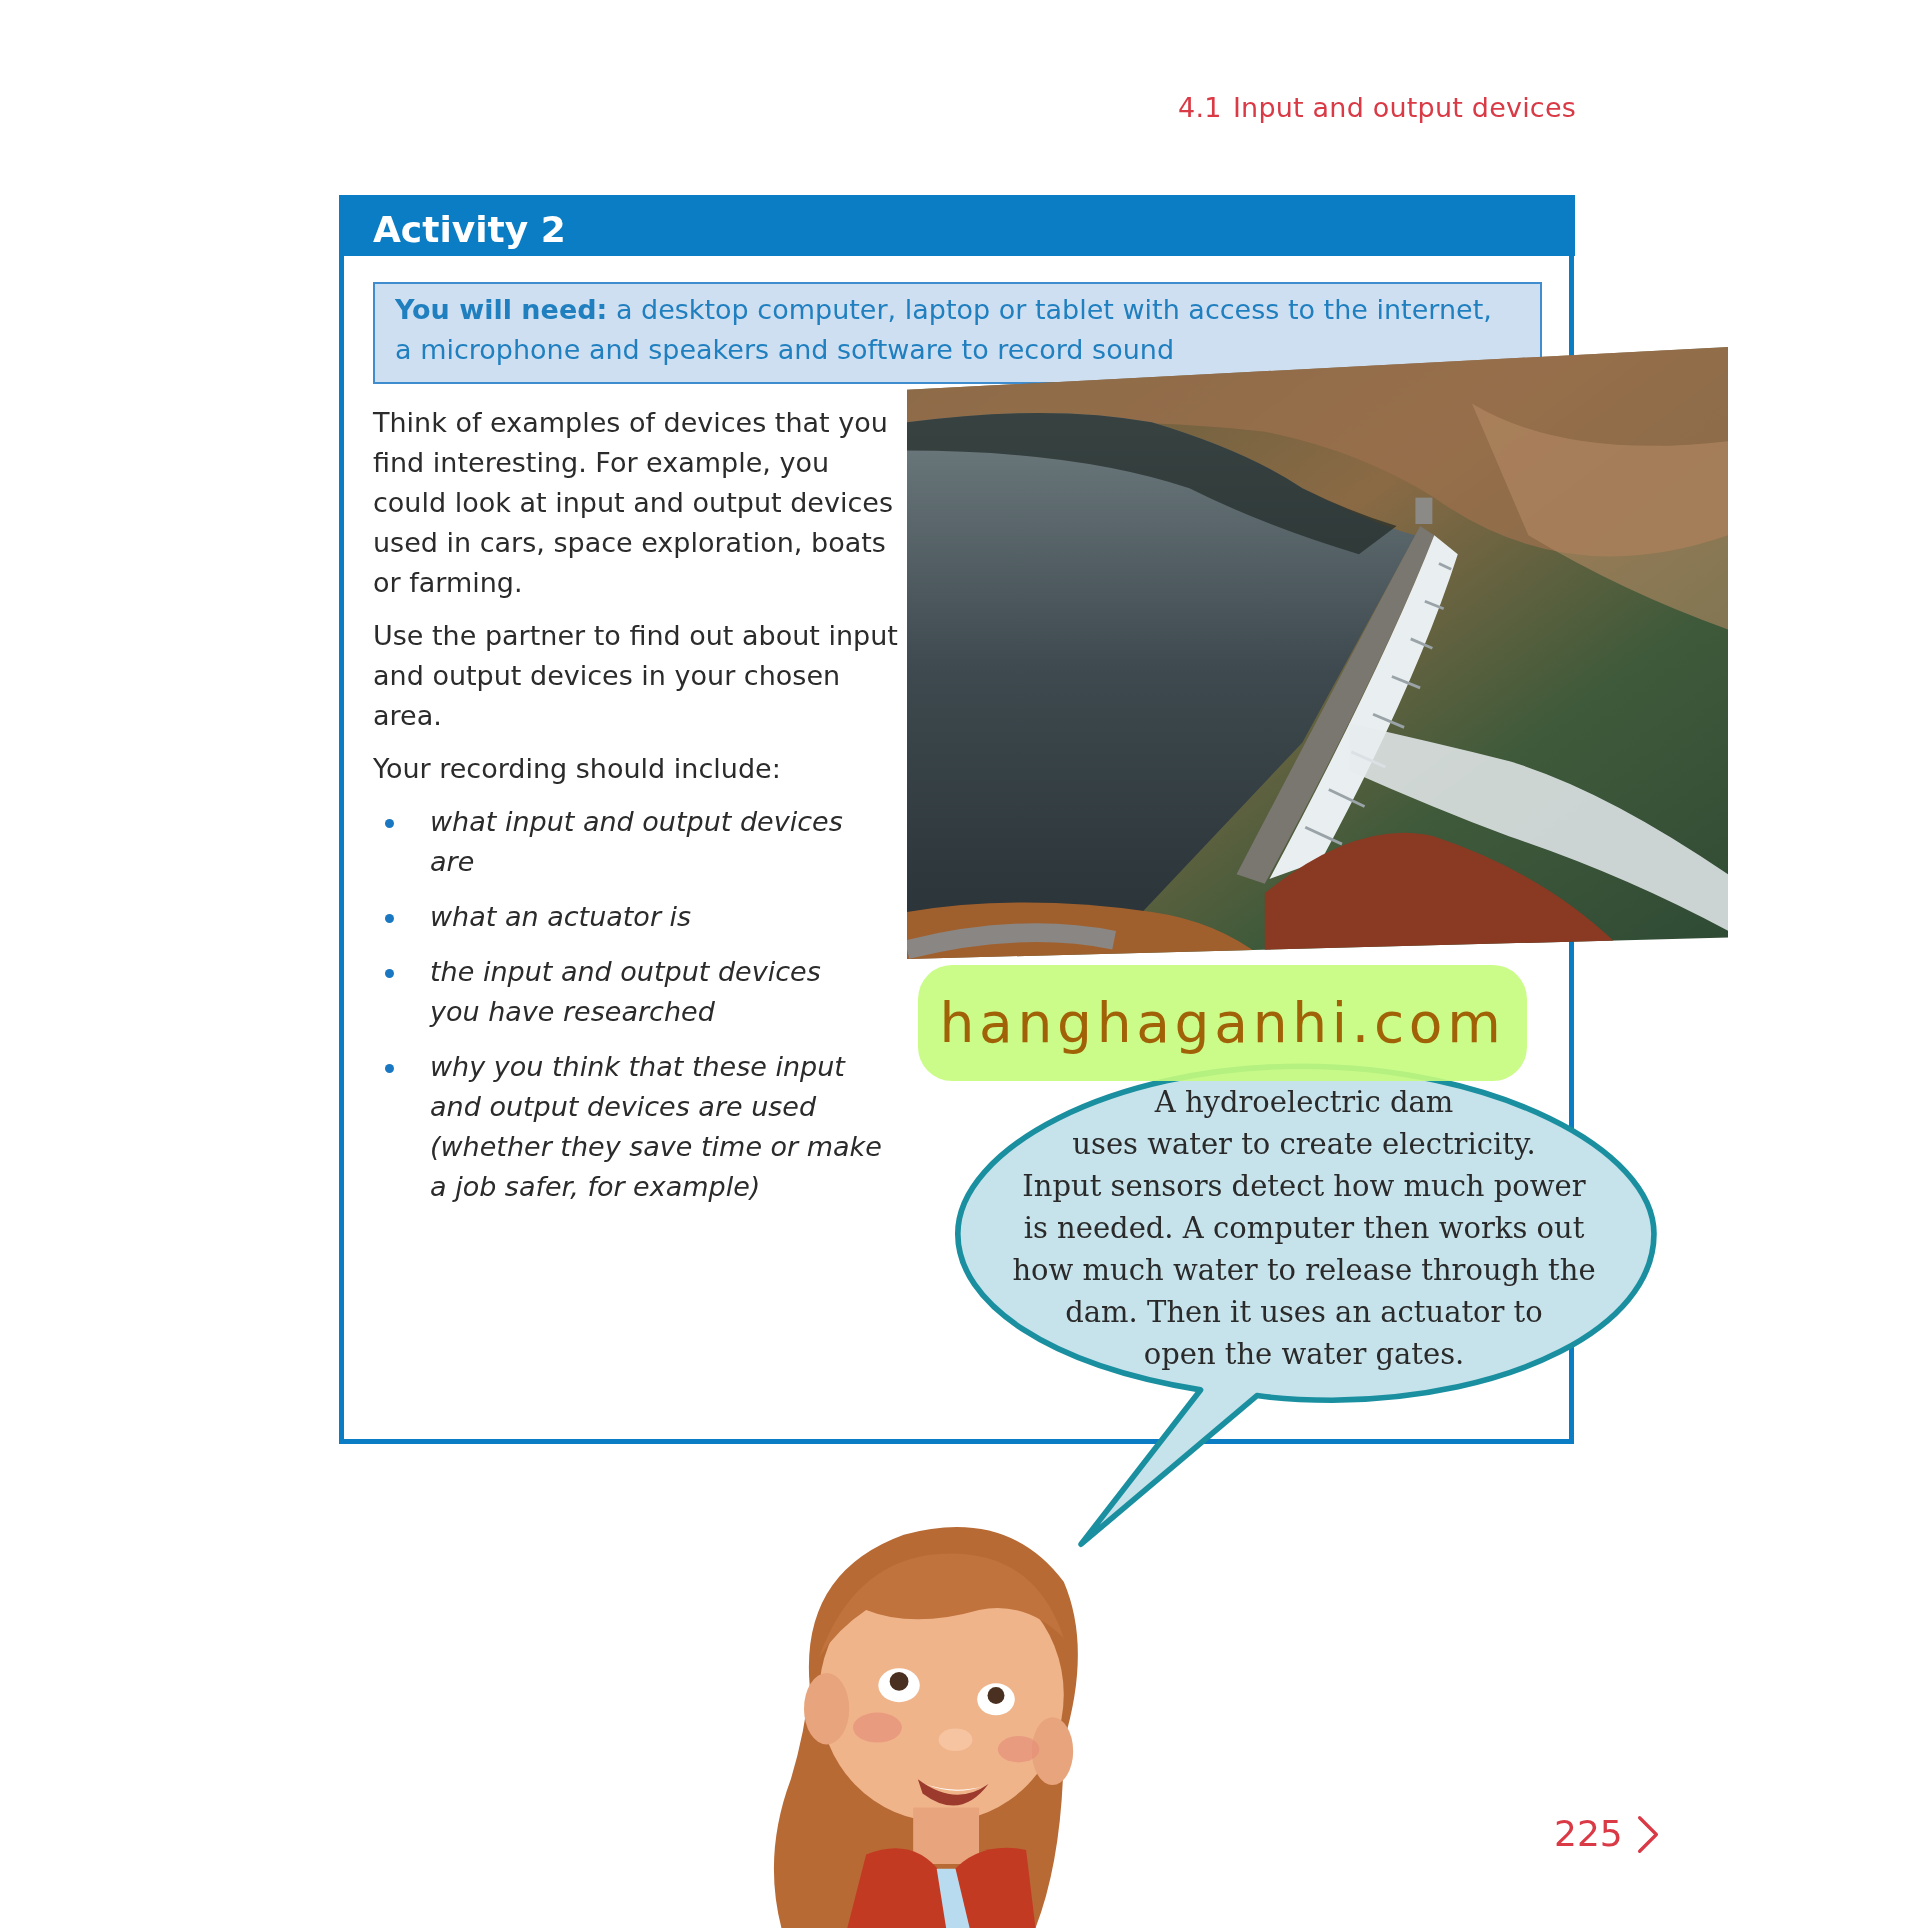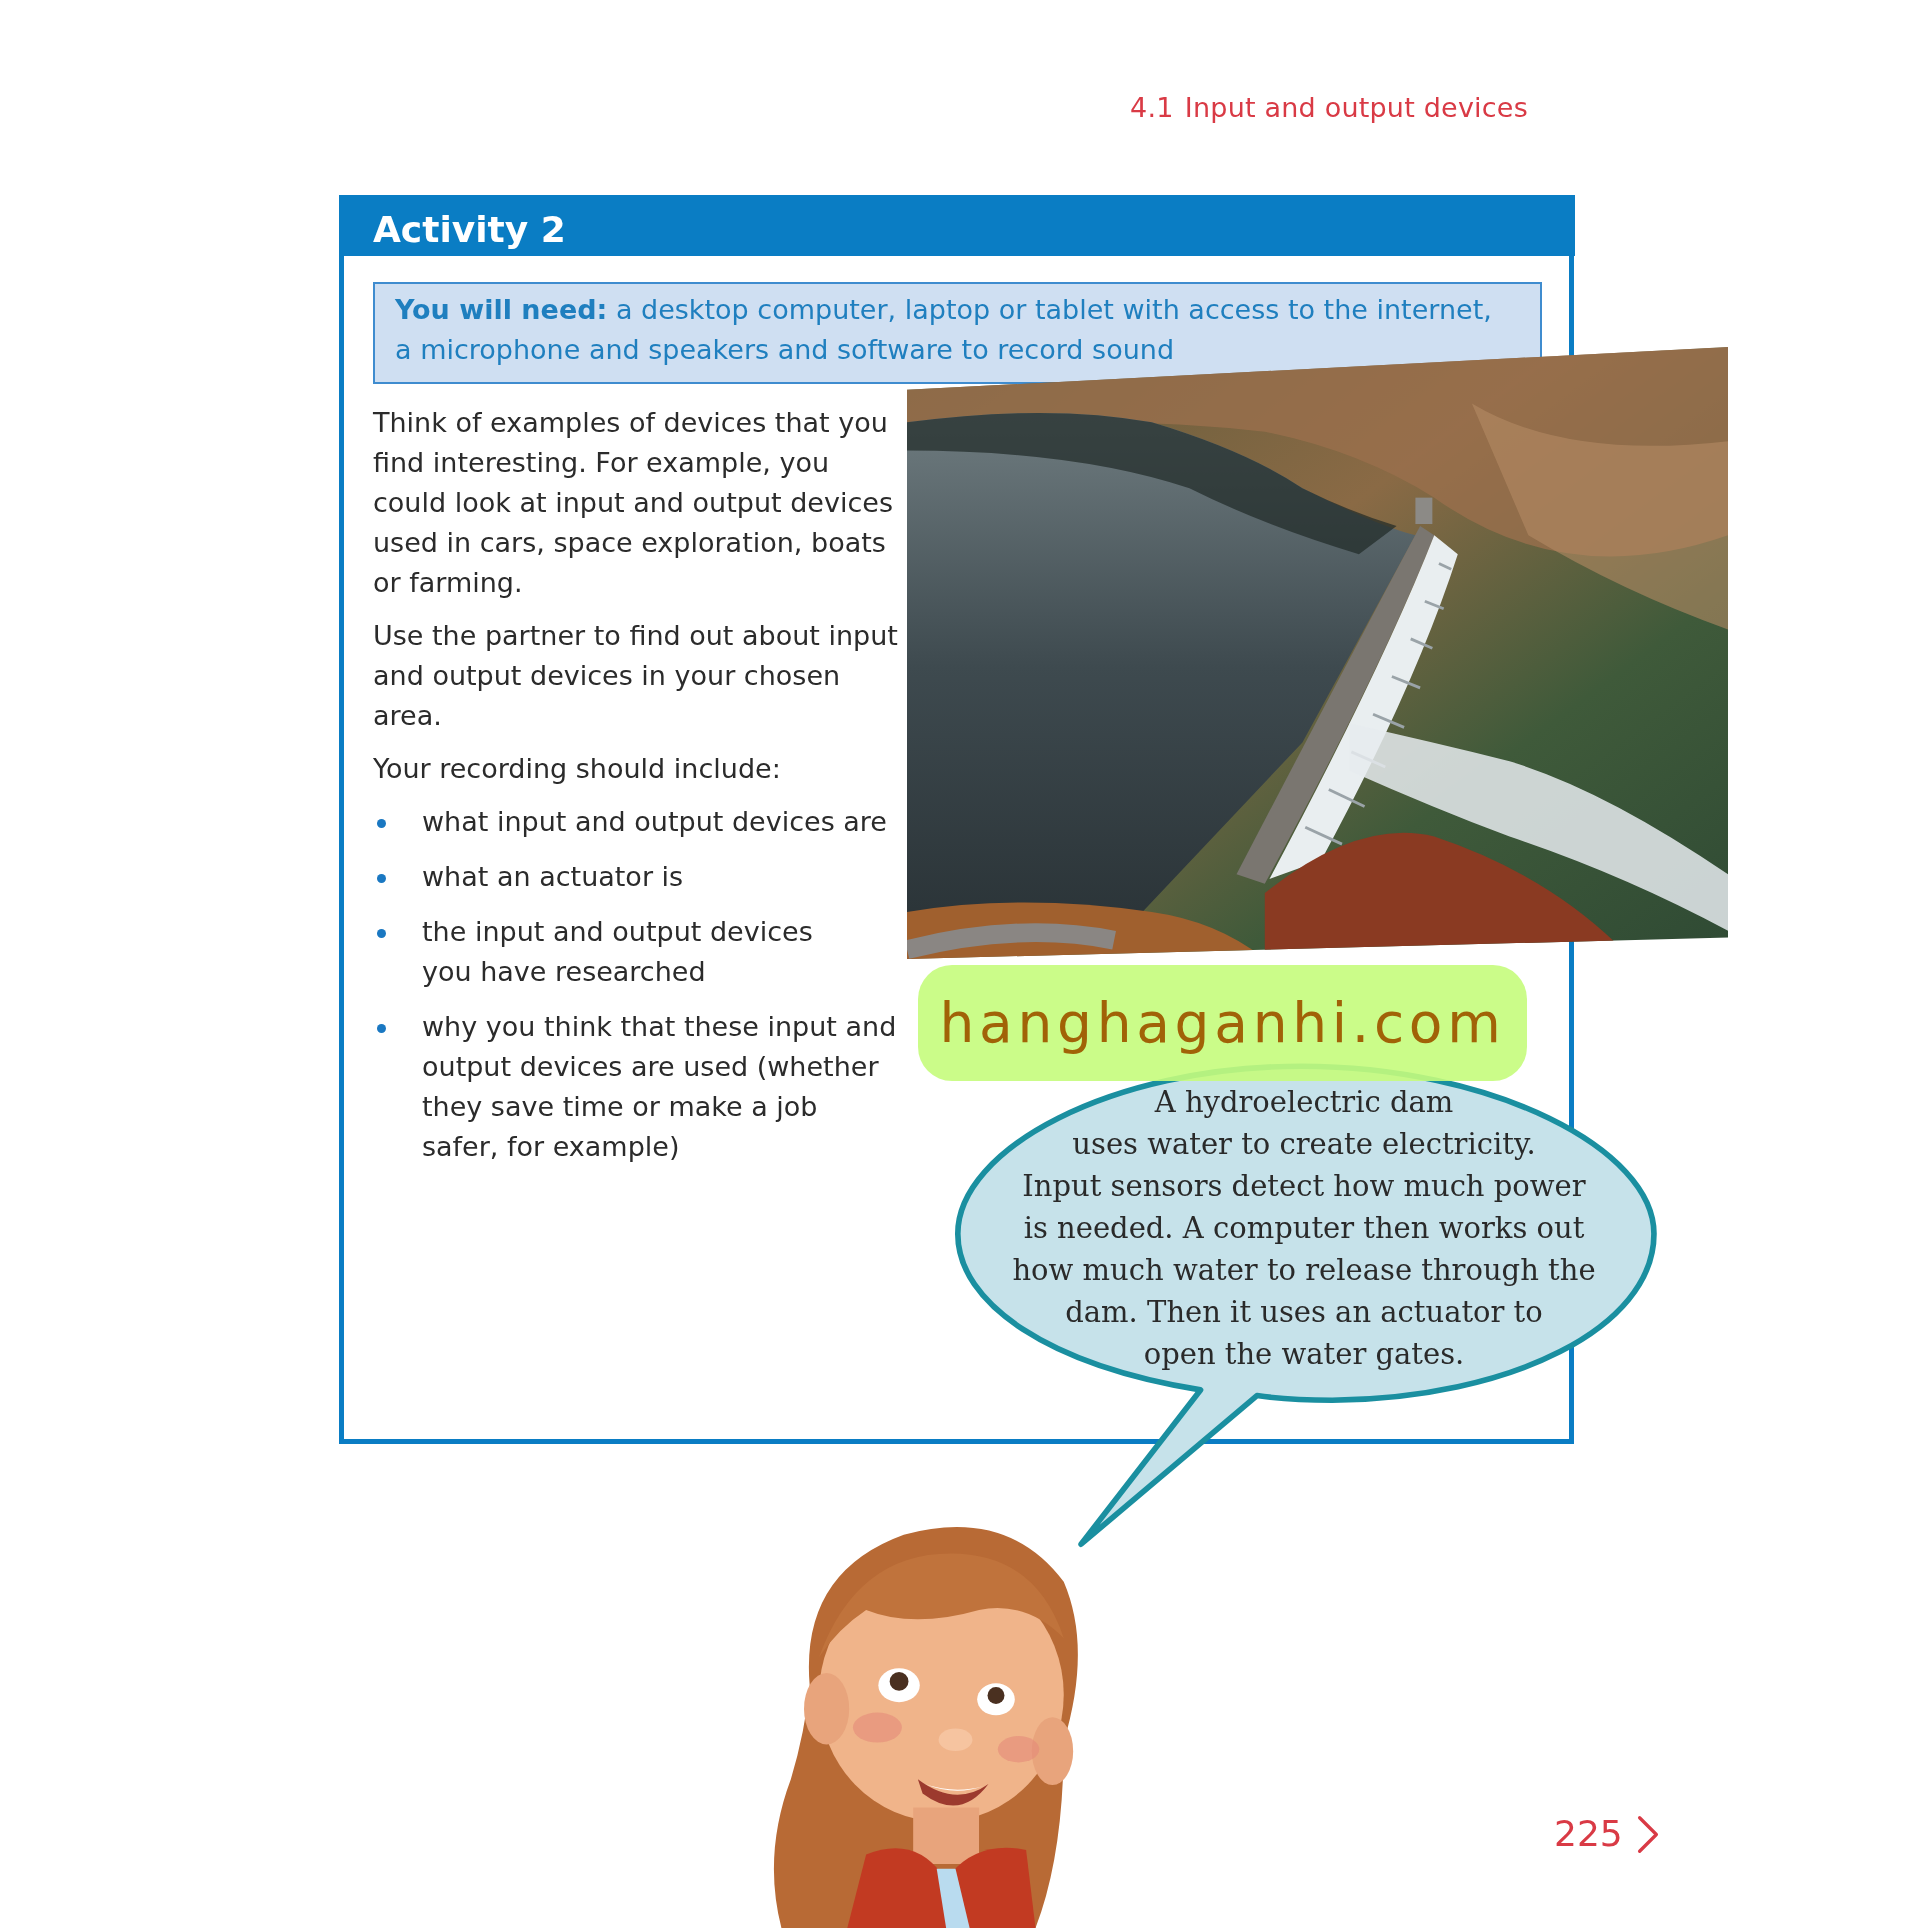--- a/index.html
+++ b/index.html
@@ -1,35 +1,35 @@
 <!DOCTYPE html>
 <html style="font-size:15px"><head>
 <meta charset="utf-8">
 <style>
   html, body { margin:0; padding:0; }
   body { width:1928px; height:1928px; background:#ffffff; position:relative; overflow:hidden;
          font-family:"DejaVu Sans", "Liberation Sans", sans-serif; }
   .abs { position:absolute; }
 
-  .running-head { left:1130px; top:92px; width:446px; text-align:left; color:#d93a45;
+  .running-head { left:1130px; top:92px; width:446px; text-align:right; color:#d93a45;
                   font-size:27px; letter-spacing:0.2px; }
   .running-head .num { margin-right:11.3px; }
 
   .activity-box { left:339px; top:195px; width:1225px; height:1239px; border:5.6px solid #0a7dc4; box-sizing:content-box; }
   .activity-header { left:339px; top:195px; width:1236px; height:61px; background:#0a7dc4; }
   .activity-title { left:373px; top:209px; color:#ffffff; font-size:36px; font-weight:bold; }
 
   .need-box { left:373px; top:282px; width:1165px; height:98px; background:#cfdff2;
               border:2.8px solid #3f8ccf; }
   .need-text { left:395px; top:290px; width:1130px; color:#1f7fbf; font-size:27px; line-height:40px; }
   .need-text .lead { font-weight:bold; }
 
   .body-col { left:373px; top:403px; width:527px; color:#2b2b2b; font-size:27px; line-height:40px; }
   .body-col p { margin:0 0 13px 0; }
-  .bullets { list-style:none; padding:0; margin:0; }
+  .bullets { list-style:none; padding:0; margin:8px;font-style:italic; }
   .bullets li { position:relative; padding-left:49px; margin-bottom:15px; }
   .bullets li::before { content:""; position:absolute; left:3.8px; top:17px; width:9.4px; height:9.4px;
                         border-radius:50%; background:#1a78c2; }
 
   .photo { left:907px; top:347px; width:821px; height:612px; overflow:hidden;
            clip-path:polygon(0% 7%, 100% 0%, 100% 96.5%, 0% 100%); box-shadow:0 3.8px 7.5px rgba(0,0,0,0.25); }
   .photo svg { display:block; }
 
   .watermark { left:918px; top:965px; width:609px; height:116px; background:rgba(197,252,124,0.9);
                border-radius:34px; display:flex; align-items:center; justify-content:center; }

